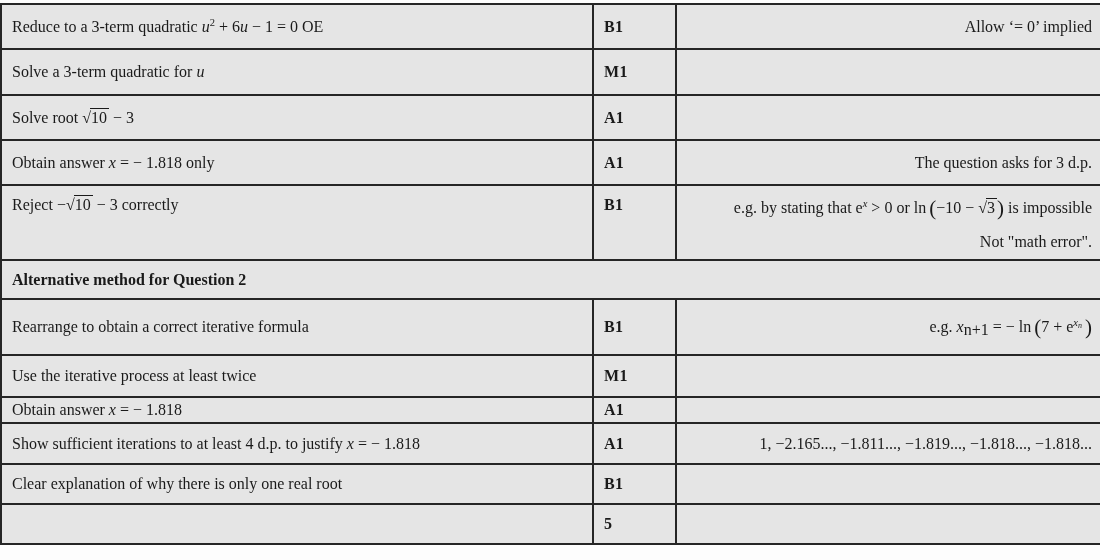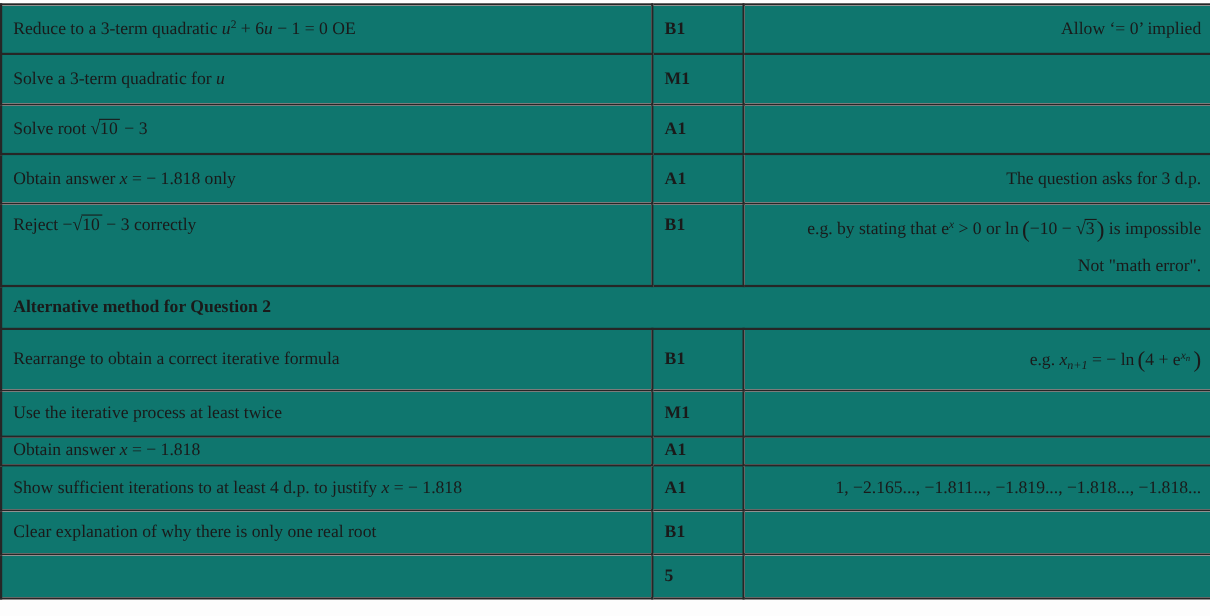--- a/index.html
+++ b/index.html
@@ -19,21 +19,21 @@
   }
   .c-desc    { width: 592px; }
   .c-mark    { width: 83px;  }
   .c-comment { width: 425px; }
   td {
     border: 2px solid #262626;
     font-size: 16px;
     line-height: 1.25;
     vertical-align: middle;
     padding: 2px 8px 2px 10px;
-    background: #0f766e;
+    background: #e5e5e5;
     overflow: hidden;
   }
   td.mark {
     text-align: left;
     font-weight: bold;
     padding-right: 13px;
     letter-spacing: 0.3px;
   }
   td.comment { padding-left: 11px; text-align: right; }
   tr.alt-row td {
@@ -51,23 +51,22 @@
     vertical-align: 6px;
     font-style: italic;
   }
   .msup .ssub {
     font-size: 8px;
     vertical-align: -2px;
     font-style: italic;
   }
   .sup2 { font-size: 10.5px; vertical-align: 6px; font-style: normal; }
   .msub {
-    font-size: 11px;
+    font-size: 16px;
     vertical-align: -3px;
-    font-style: italic;
   }
   .sqrt { white-space: nowrap; }
   .rsign { letter-spacing: -1px; }
   .rbody {
     border-top: 1.5px solid #1a1a1a;
     padding: 0 2px 0 1px;
   }
   .bigp {
     font-size: 21px;
     vertical-align: -2px;
@@ -119,21 +118,21 @@
         </td>
       </tr>
 
       <tr class="alt-row" style="height:39px">
         <td colspan="3">Alternative method for Question 2</td>
       </tr>
 
       <tr style="height:56px">
         <td class="desc">Rearrange to obtain a correct iterative formula</td>
         <td class="mark">B1</td>
-        <td class="comment"><span>e.g. </span><span class="mi">x</span><span class="msub">n+1</span><span> = − ln</span><span class="bigp gap">(</span><span>4 + e</span><span class="msup"><span>x</span><span class="ssub">n</span></span><span class="bigp gap">)</span></td>
+        <td class="comment"><span>e.g. </span><span class="mi">x</span><span class="msub">n+1</span><span> = − ln</span><span class="bigp gap">(</span><span>7 + e</span><span class="msup"><span>x</span><span class="ssub">n</span></span><span class="bigp gap">)</span></td>
       </tr>
 
       <tr style="height:42px">
         <td class="desc">Use the iterative process at least twice</td>
         <td class="mark">M1</td>
         <td class="comment"></td>
       </tr>
 
       <tr style="height:26px">
         <td class="desc"><span>Obtain answer </span><span class="mi">x</span><span> = − 1.818</span></td>

